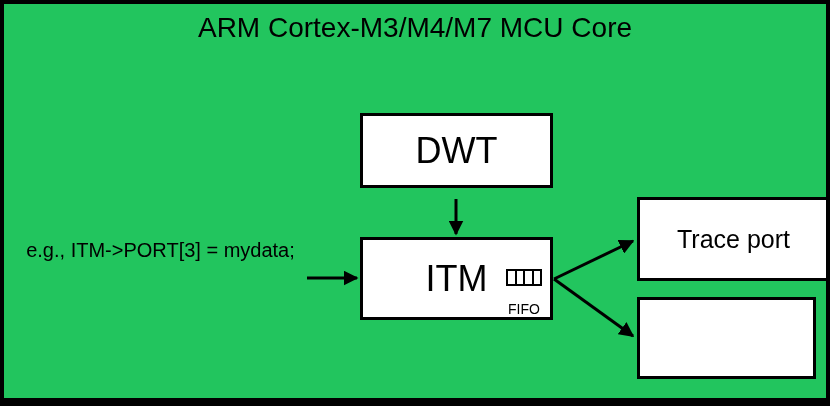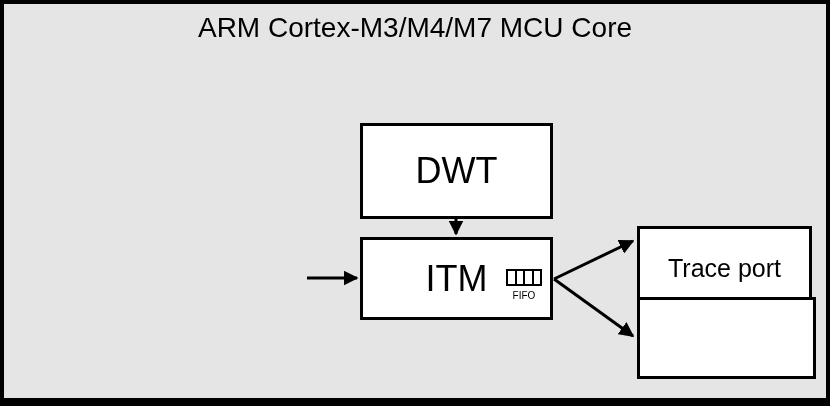--- a/index.html
+++ b/index.html
@@ -6,21 +6,21 @@
     margin: 0;
     padding: 0;
     background: #ffffff;
     font-family: "Liberation Sans", sans-serif;
     color: #000000;
   }
   .canvas {
     position: relative;
     width: 830px;
     height: 406px;
-    background: #e5e5e5;
+    background: #22c55e;
     overflow: hidden;
   }
   .frame {
     position: absolute;
     inset: 0;
     border: 4px solid #000000;
     border-bottom-width: 8px;
     pointer-events: none;
     z-index: 5;
   }
@@ -38,46 +38,46 @@
     position: absolute;
     border: 3px solid #000000;
     background: #ffffff;
     display: flex;
     align-items: center;
     justify-content: center;
     text-align: center;
     box-sizing: border-box;
     z-index: 2;
   }
-  .block-dwt   { left: 360px; top: 123px; width: 193px; height: 96px; font-size: 36px; }
+  .block-dwt   { left: 360px; top: 113px; width: 193px; height: 75px; font-size: 36px; }
   .block-itm   { left: 360px; top: 237px; width: 193px; height: 83px; font-size: 36px; }
-  .block-trace { left: 637px; top: 197px; width: 175px; height: 84px; font-size: 25px; margin-top: 29px; }
+  .block-trace { left: 637px; top: 197px; width: 193px; height: 84px; font-size: 25px; }
   .block-debug { left: 637px; top: 297px; width: 179px; height: 82px; font-size: 25px; line-height: 33px; }
   .fifo-wrap {
     position: absolute;
     right: 5px;
     top: 29px;
     width: 42px;
     display: flex;
     flex-direction: column;
     align-items: center;
   }
   .fifo-box {
     width: 32px;
     height: 13px;
     border: 2px solid #000000;
     display: flex;
     background: #ffffff;
   }
   .fifo-cell { flex: 1; border-right: 2px solid #000000; }
   .fifo-cell:last-child { border-right: none; }
   .fifo-label {
-    font-size: 10px;
+    font-size: 14px;
     line-height: 17px;
-    margin-top: 1px;
+    margin-top: 15px;
   }
   .annotation {
     position: absolute;
     left: 18px;
     top: 237px;
     width: 285px;
     text-align: center;
     font-size: 20px;
     line-height: 26px;
     z-index: 2;
@@ -130,15 +130,16 @@
   <div class="block block-trace">
     <span>Trace port</span>
   </div>
 
   <div class="block block-debug">
     <div>
     </div>
   </div>
 
   <div class="annotation">
+    <div>e.g., ITM-&gt;PORT[3] = mydata;</div>
   </div>
 
 </div>
 
 </body></html>

